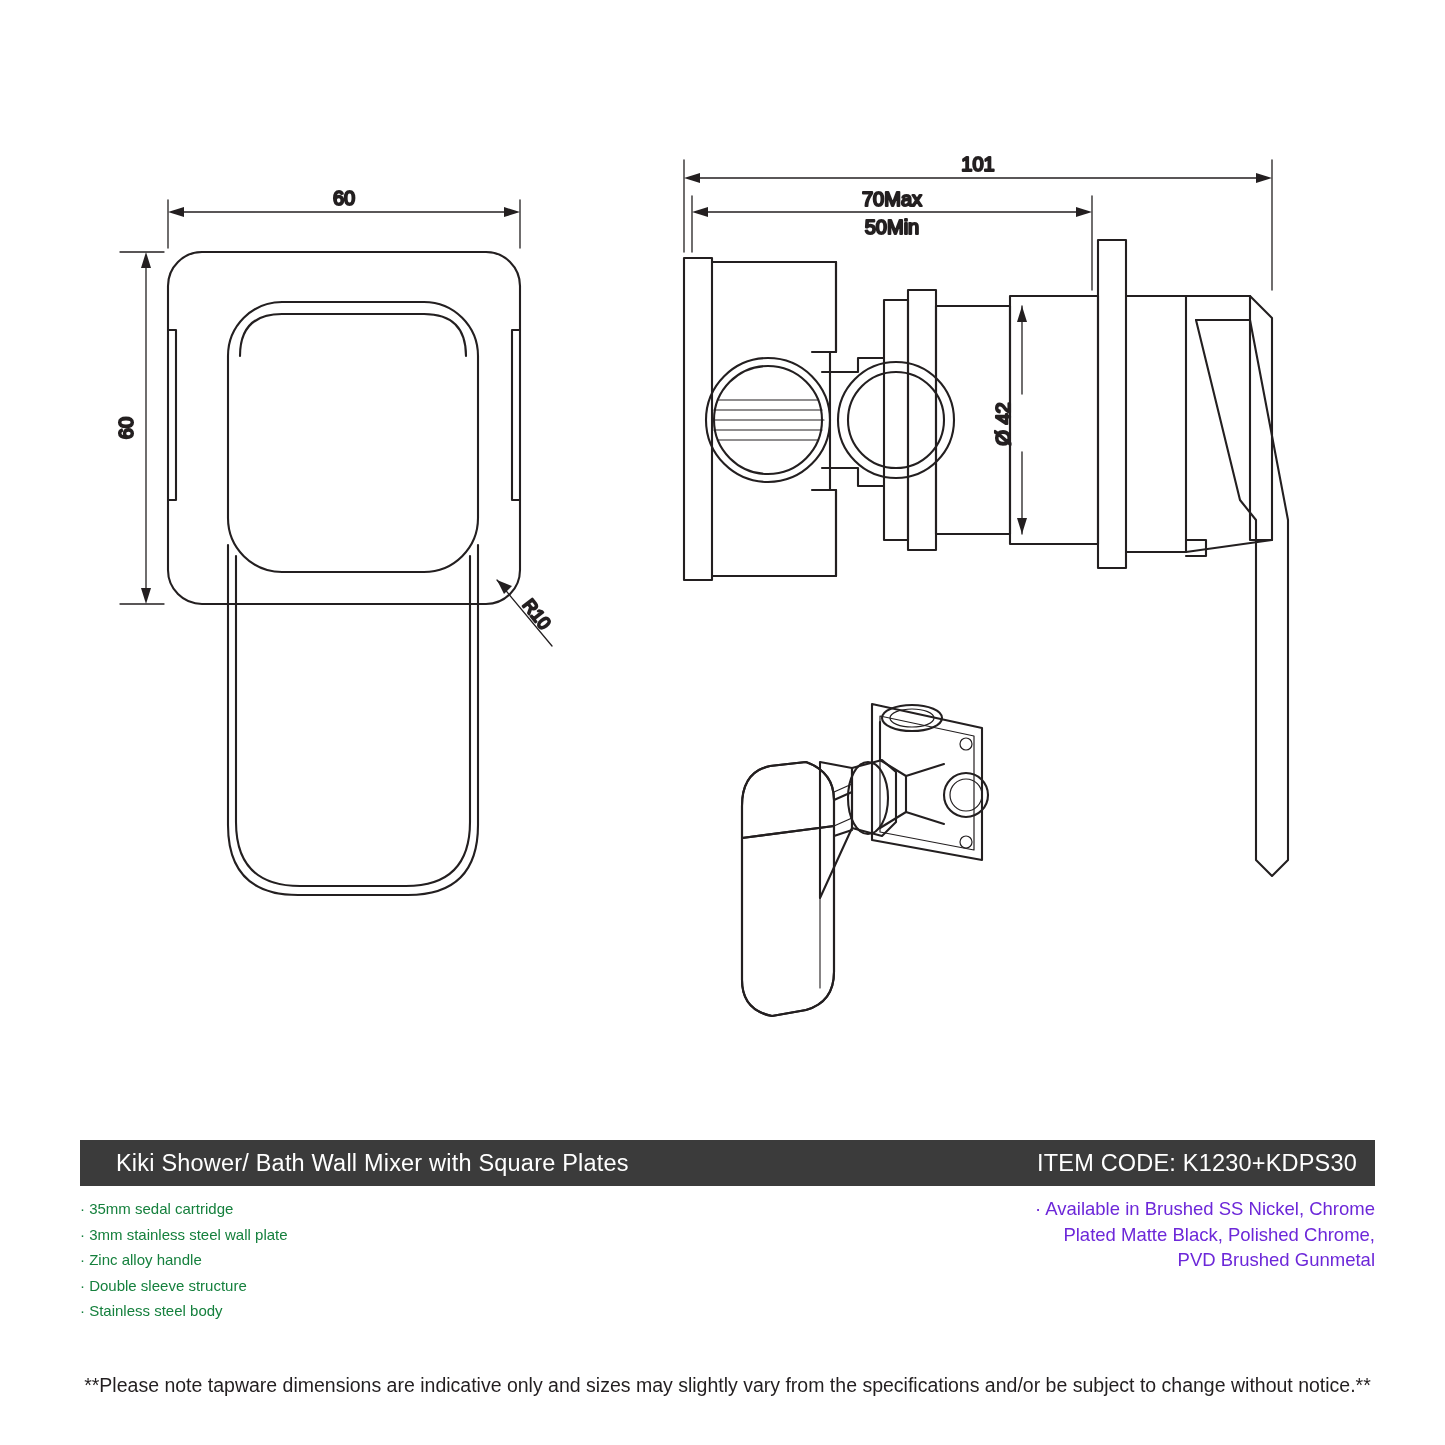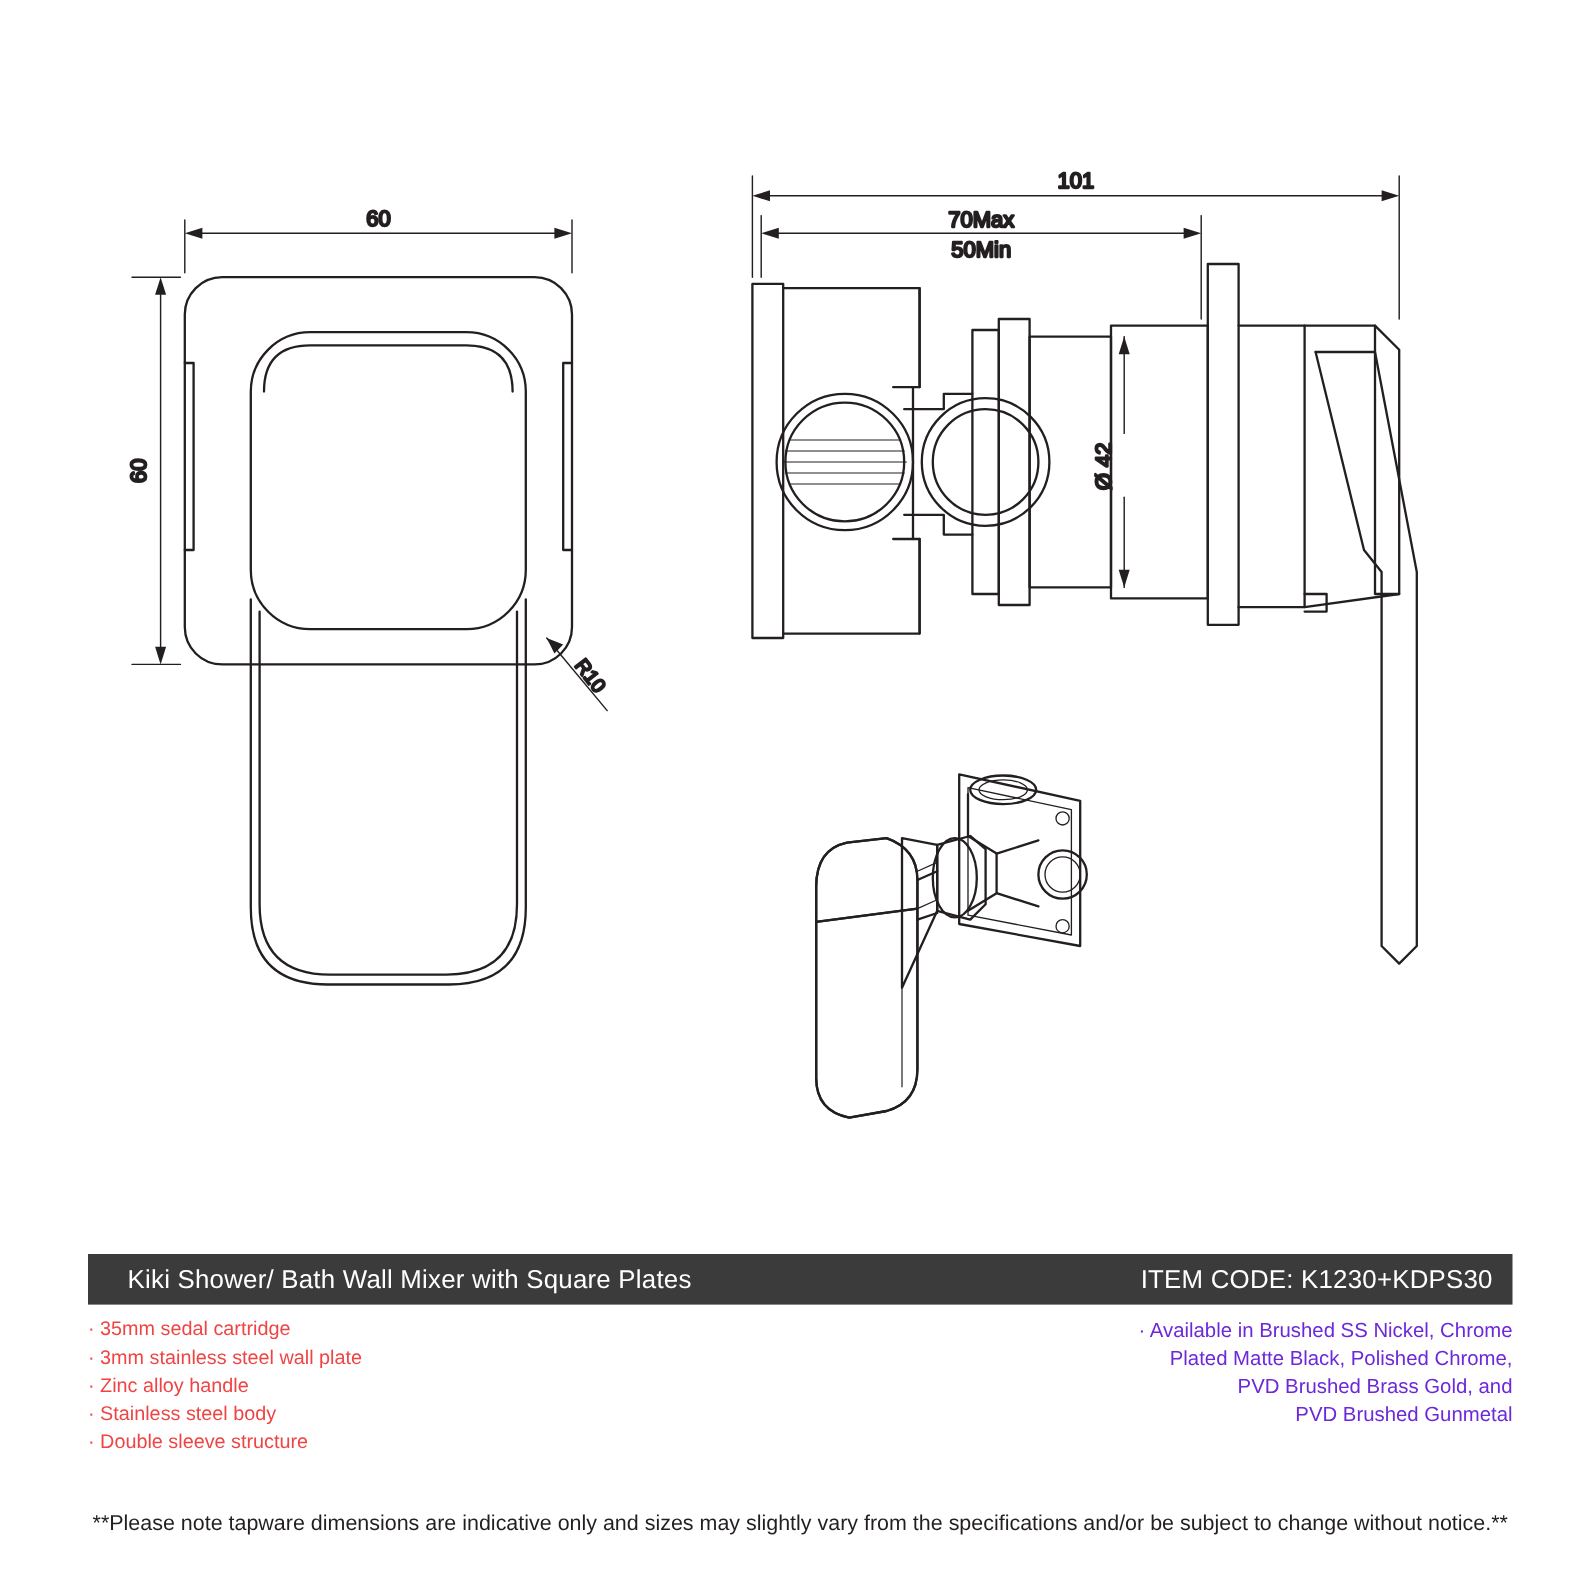--- a/index.html
+++ b/index.html
@@ -71,23 +71,23 @@
   }
   .col-left {
     width: 560px;
     text-align: left;
   }
   .col-right {
     width: 560px;
     text-align: right;
   }
   .bullet {
-    font-size: 18px;
+    font-size: 15px;
     line-height: 25.5px;
-    color: #ef4444;
+    color: #15803d;
     white-space: nowrap;
   }
   .col-right .bullet-wrap {
     font-size: 18.5px;
     line-height: 25.5px;
     color: #6d28d9;
   }
   .disclaimer {
     position: absolute;
     left: 0;
@@ -275,27 +275,26 @@
     <div class="title-bar">
       <span class="prod-name">Kiki Shower/ Bath Wall Mixer with Square Plates</span>
       <span class="item-code">ITEM CODE: K1230+KDPS30</span>
     </div>
 
     <div class="cols">
       <div class="col-left">
         <div class="bullet">· 35mm sedal cartridge</div>
         <div class="bullet">· 3mm stainless steel wall plate</div>
         <div class="bullet">· Zinc alloy handle</div>
+        <div class="bullet">· Double sleeve structure</div>
         <div class="bullet">· Stainless steel body</div>
-        <div class="bullet">· Double sleeve structure</div>
       </div>
       <div class="col-right">
         <div class="bullet-wrap">· Available in Brushed SS Nickel, Chrome</div>
         <div class="bullet-wrap">Plated Matte Black, Polished Chrome,</div>
-        <div class="bullet-wrap">PVD Brushed Brass Gold, and</div>
         <div class="bullet-wrap">PVD Brushed Gunmetal</div>
       </div>
     </div>
 
     <div class="disclaimer">**Please note tapware dimensions are indicative only and sizes may slightly vary from the specifications and/or be subject to change without notice.**</div>
   </div>
 
 </div>
 
 </body></html>

